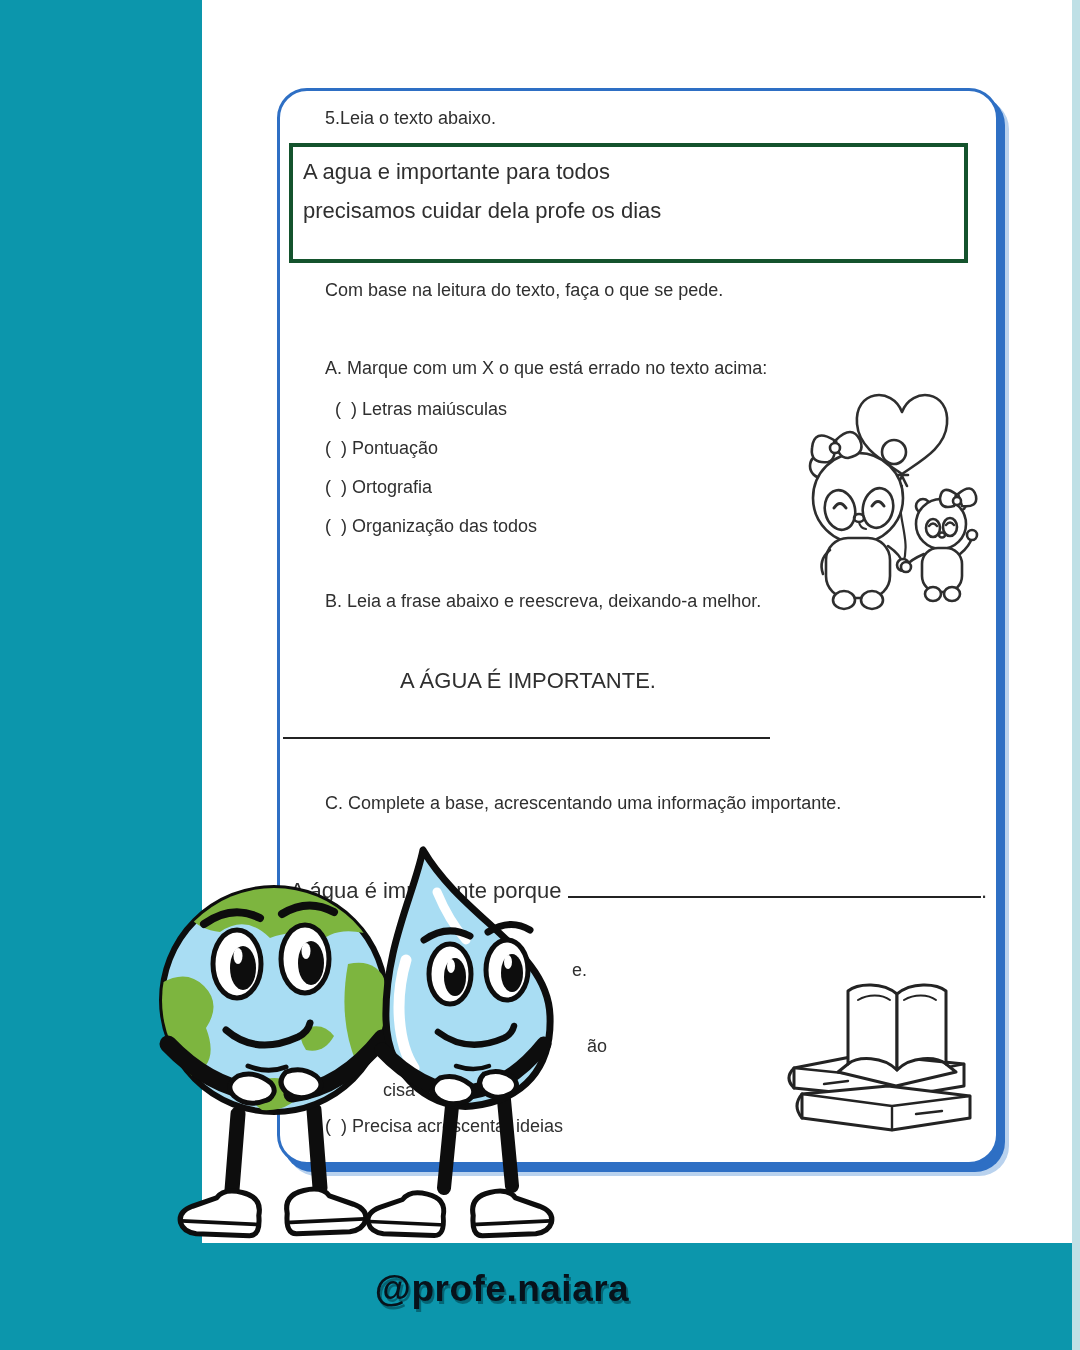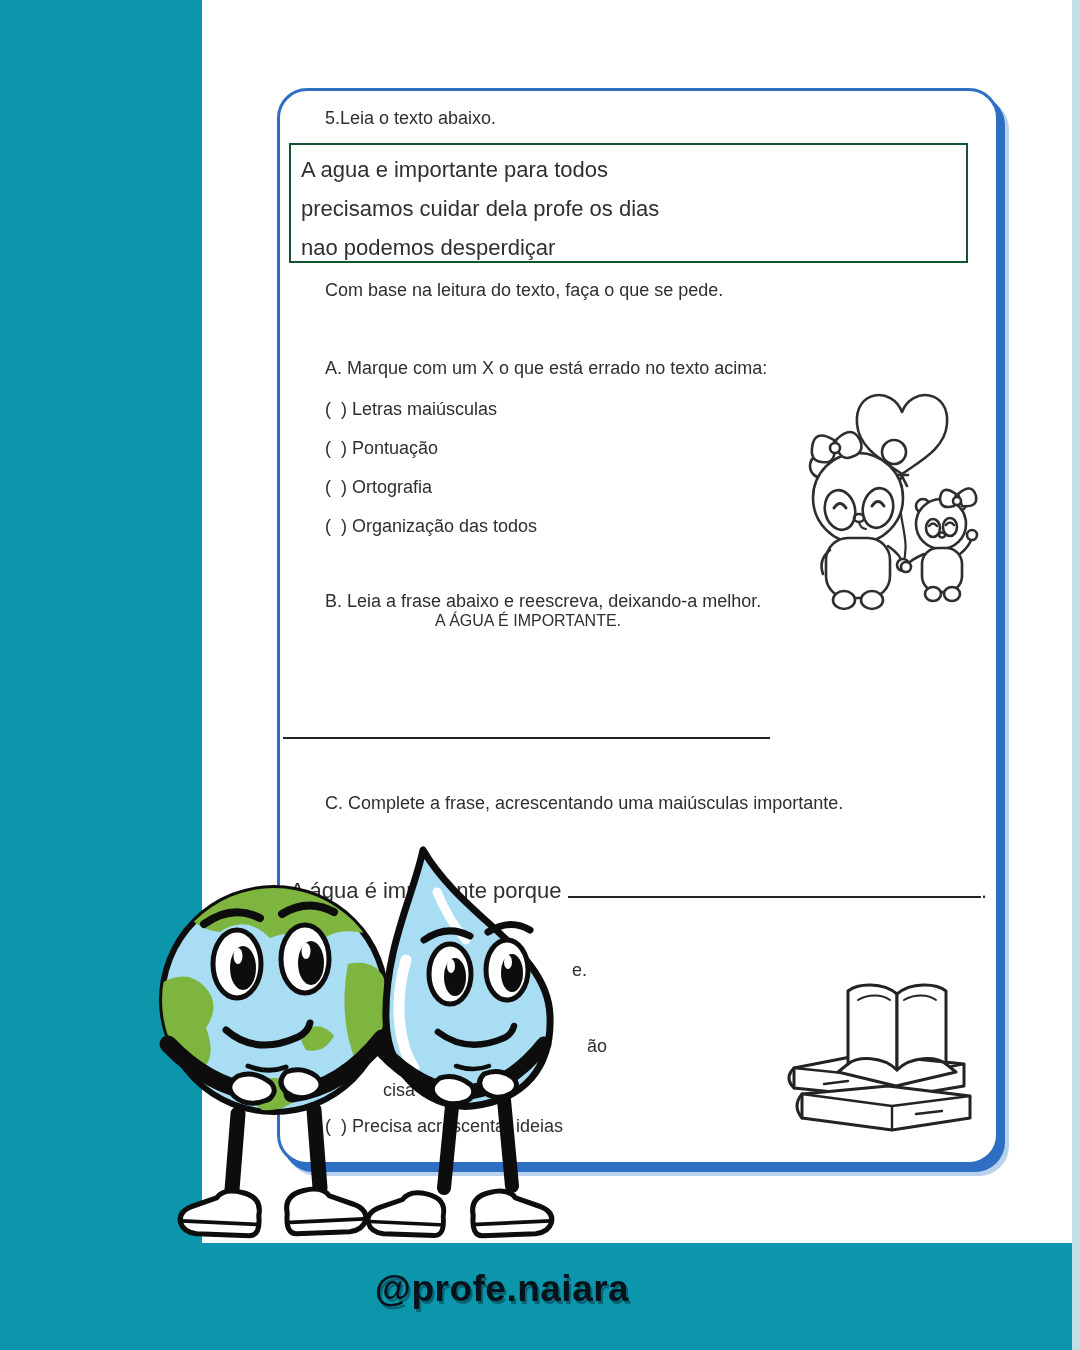--- a/index.html
+++ b/index.html
@@ -18,26 +18,26 @@
     left:277px;top:88px;width:716px;height:1071px;
     background:#ffffff;
     border:3px solid #2e6fc4;border-radius:30px;
     box-shadow:6px 7px 0 0 #2e6fc4, 10px 11px 0 0 #b9d2ee;
   }
 
   .t{position:absolute;font-size:18px;line-height:26px;color:#2f2f2f;white-space:pre;margin-left:35px;}
 
   .reading-box{
     left:289px;top:143px;width:679px;height:120px;
-    border:2px solid #14532d;background:#fff;
+    border:4px solid #14532d;background:#fff;
     box-sizing:border-box;padding:5px 8px 0 10px;
   }
   .reading-box .line{font-size:22px;line-height:39px;white-space:pre;}
 
-  .center-sentence{left:283px;top:612px;width:490px;text-align:center;font-size:16px;white-space:pre;}
+  .center-sentence{left:283px;top:668px;width:490px;text-align:center;font-size:22px;white-space:pre;}
 
   .blank-line-b{left:283px;top:737px;width:487px;height:0;border-top:2px solid #232323;}
 
   .c-line{left:290px;top:872px;width:697px;display:flex;align-items:baseline;font-size:22px;}
   .c-line .blank{flex:1;border-bottom:2px solid #232323;height:24px;margin-left:6px;}
 
   .footer-handle{
     left:0;top:1268px;width:1004px;text-align:center;
     font-size:37px;font-weight:800;letter-spacing:0.5px;color:#07121b;
     text-shadow:2px 3px 0 rgba(0,62,73,0.55);
@@ -51,36 +51,35 @@
 <div class="abs teal-bottom"></div>
 <div class="abs teal-right"></div>
 
 <div class="abs worksheet-box"></div>
 
 <div class="t" style="left:290px;top:105px;">5.Leia o texto abaixo.</div>
 
 <div class="abs reading-box">
   <div class="line">A agua e importante para todos</div>
   <div class="line">precisamos cuidar dela profe os dias</div>
-  <div class="line">nao podemos desperdiçar</div>
 </div>
 
 <div class="t" style="left:290px;top:277px;">Com base na leitura do texto, faça o que se pede.</div>
 
 <div class="t" style="left:290px;top:355px;">A. Marque com um X o que está errado no texto acima:</div>
-<div class="t" style="left:290px;top:396px;">(  ) Letras maiúsculas</div>
+<div class="t" style="left:300px;top:396px;">(  ) Letras maiúsculas</div>
 <div class="t" style="left:290px;top:435px;text-align:center;">(  ) Pontuação</div>
 <div class="t" style="left:290px;top:474px;">(  ) Ortografia</div>
 <div class="t" style="left:290px;top:513px;">(  ) Organização das todos</div>
 
 <div class="t" style="left:290px;top:588px;">B. Leia a frase abaixo e reescreva, deixando-a melhor.</div>
 <div class="abs center-sentence">A ÁGUA É IMPORTANTE.</div>
 <div class="abs blank-line-b"></div>
 
-<div class="t" style="left:290px;top:790px;">C. Complete a frase, acrescentando uma maiúsculas importante.</div>
+<div class="t" style="left:290px;top:790px;">C. Complete a base, acrescentando uma informação importante.</div>
 <div class="abs c-line">
   <span>A água é importante porque</span>
   <span class="blank"></span>
   <span>.</span>
 </div>
 
 <div class="t" style="left:537px;top:957px;">e.</div>
 <div class="t" style="left:552px;top:1033px;text-align:center;">ão</div>
 <div class="t" style="left:348px;top:1077px;">cisa</div>
 <div class="t" style="left:290px;top:1113px;">(  ) Precisa acrescentar ideias</div>

